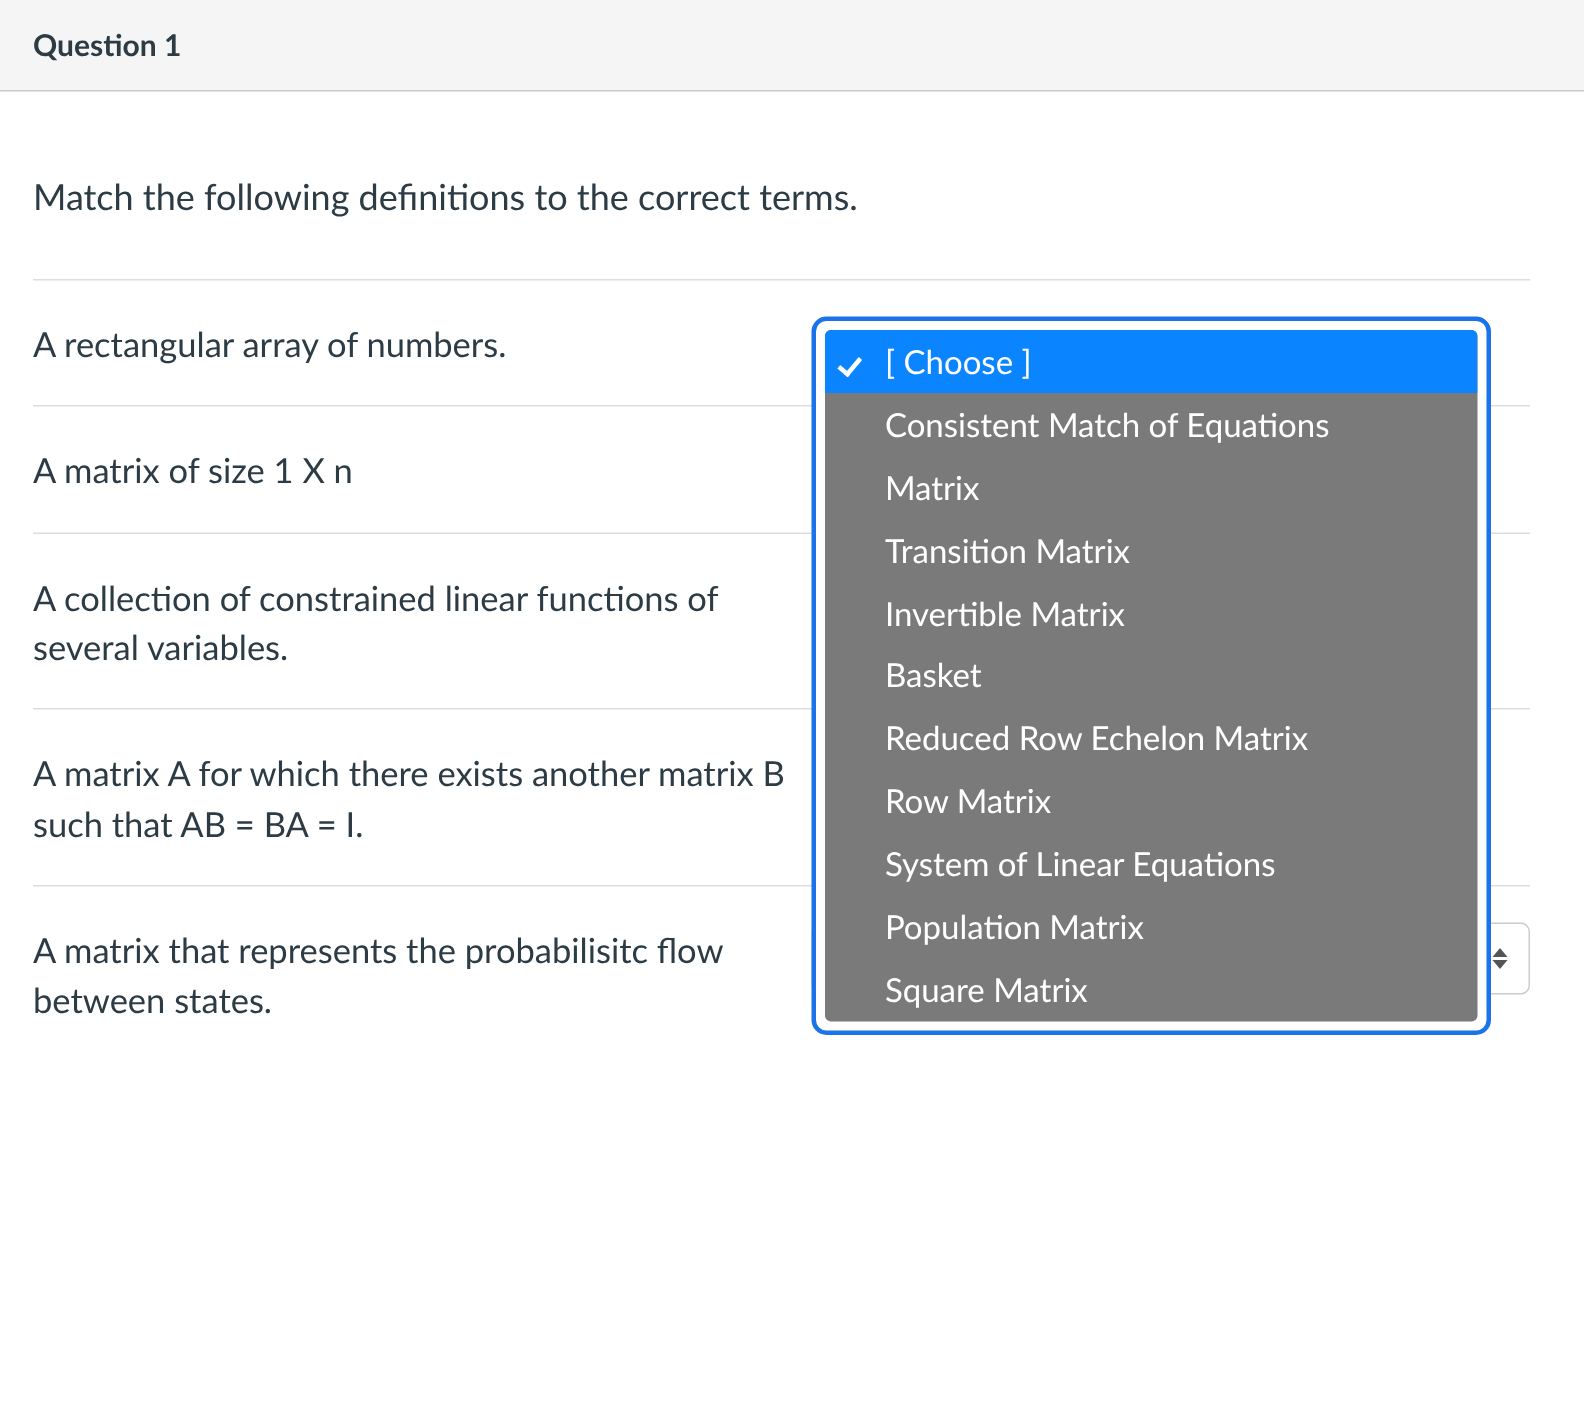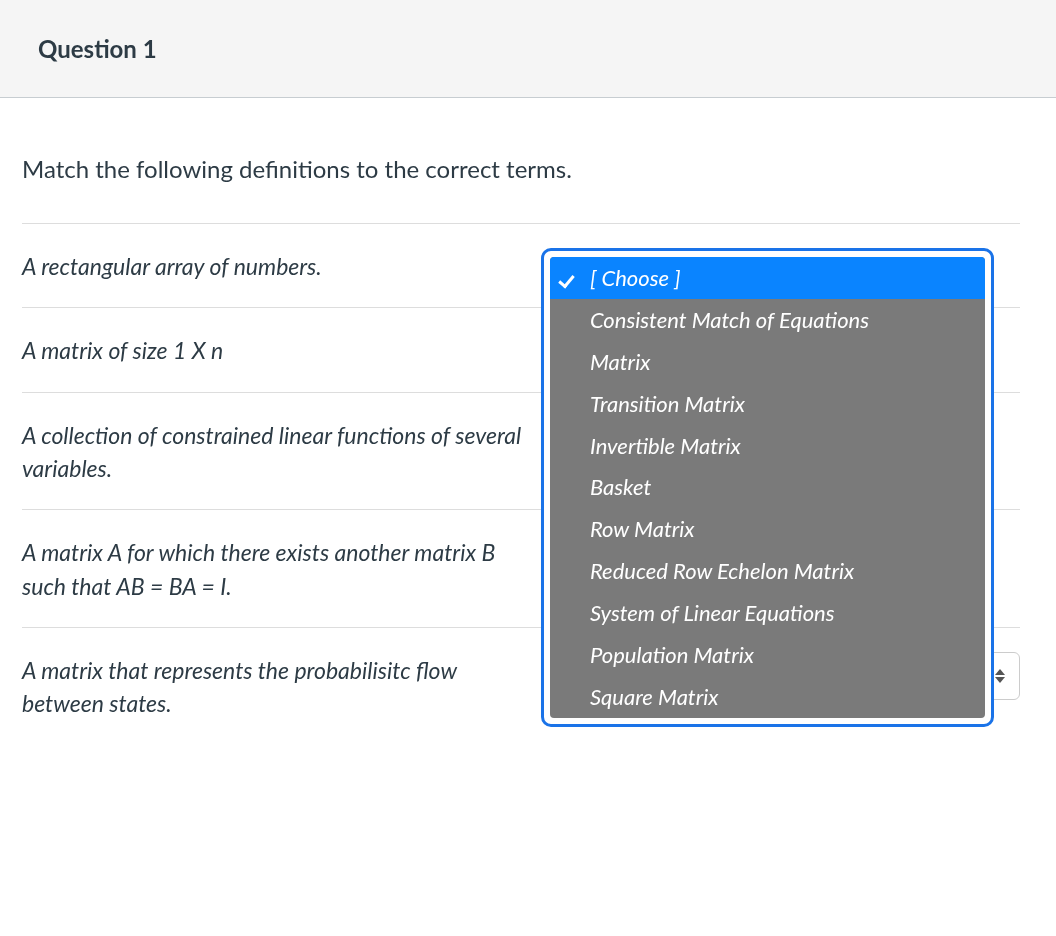--- a/index.html
+++ b/index.html
@@ -9,22 +9,22 @@
     color: #2d3b45;
     background: #fff;
     width: 1056px;
   }
   .header {
     padding: 18px 22px 18px 22px;
     background: #f5f5f5;
     border-bottom: 1px solid #c7cdd1;
   }
   .header h1 {
-    margin: 16px;
-    font-size: 24px;
+    margin: 0;
+    font-size: 20px;
     font-weight: 700;
   }
   .content {
     padding: 26px 36px 0 22px;
   }
   .instructions {
     font-size: 24px;
     margin: 30px 0 40px 0;
   }
   .match-row {
@@ -113,21 +113,21 @@
   }
   .check::after {
     content: "";
     position: absolute;
     left: 2px; top: 2px;
     width: 6px; height: 12px;
     border: solid #fff;
     border-width: 0 3px 3px 0;
     transform: rotate(40deg);
   }
-  .rows-wrap { position: relative; font-style: italic; }
+  .rows-wrap { position: relative; }
 </style>
 </head>
 <body>
 
 <div class="header">
   <h1>Question 1</h1>
 </div>
 
 <div class="content">
   <div class="instructions">Match the following definitions to the correct terms.</div>
@@ -143,22 +143,22 @@
           <div class="dropdown-menu">
             <div class="dropdown-item selected">
               <span class="check"></span>
               <span>[ Choose ]</span>
             </div>
             <div class="dropdown-item"><span>Consistent Match of Equations</span></div>
             <div class="dropdown-item"><span>Matrix</span></div>
             <div class="dropdown-item"><span>Transition Matrix</span></div>
             <div class="dropdown-item"><span>Invertible Matrix</span></div>
             <div class="dropdown-item"><span>Basket</span></div>
+            <div class="dropdown-item"><span>Reduced Row Echelon Matrix</span></div>
             <div class="dropdown-item"><span>Row Matrix</span></div>
-            <div class="dropdown-item"><span>Reduced Row Echelon Matrix</span></div>
             <div class="dropdown-item"><span>System of Linear Equations</span></div>
             <div class="dropdown-item"><span>Population Matrix</span></div>
             <div class="dropdown-item"><span>Square Matrix</span></div>
           </div>
         </div>
       </div>
     </div>
 
     <div class="match-row">
       <div class="prompt">A matrix of size 1 X n</div>

